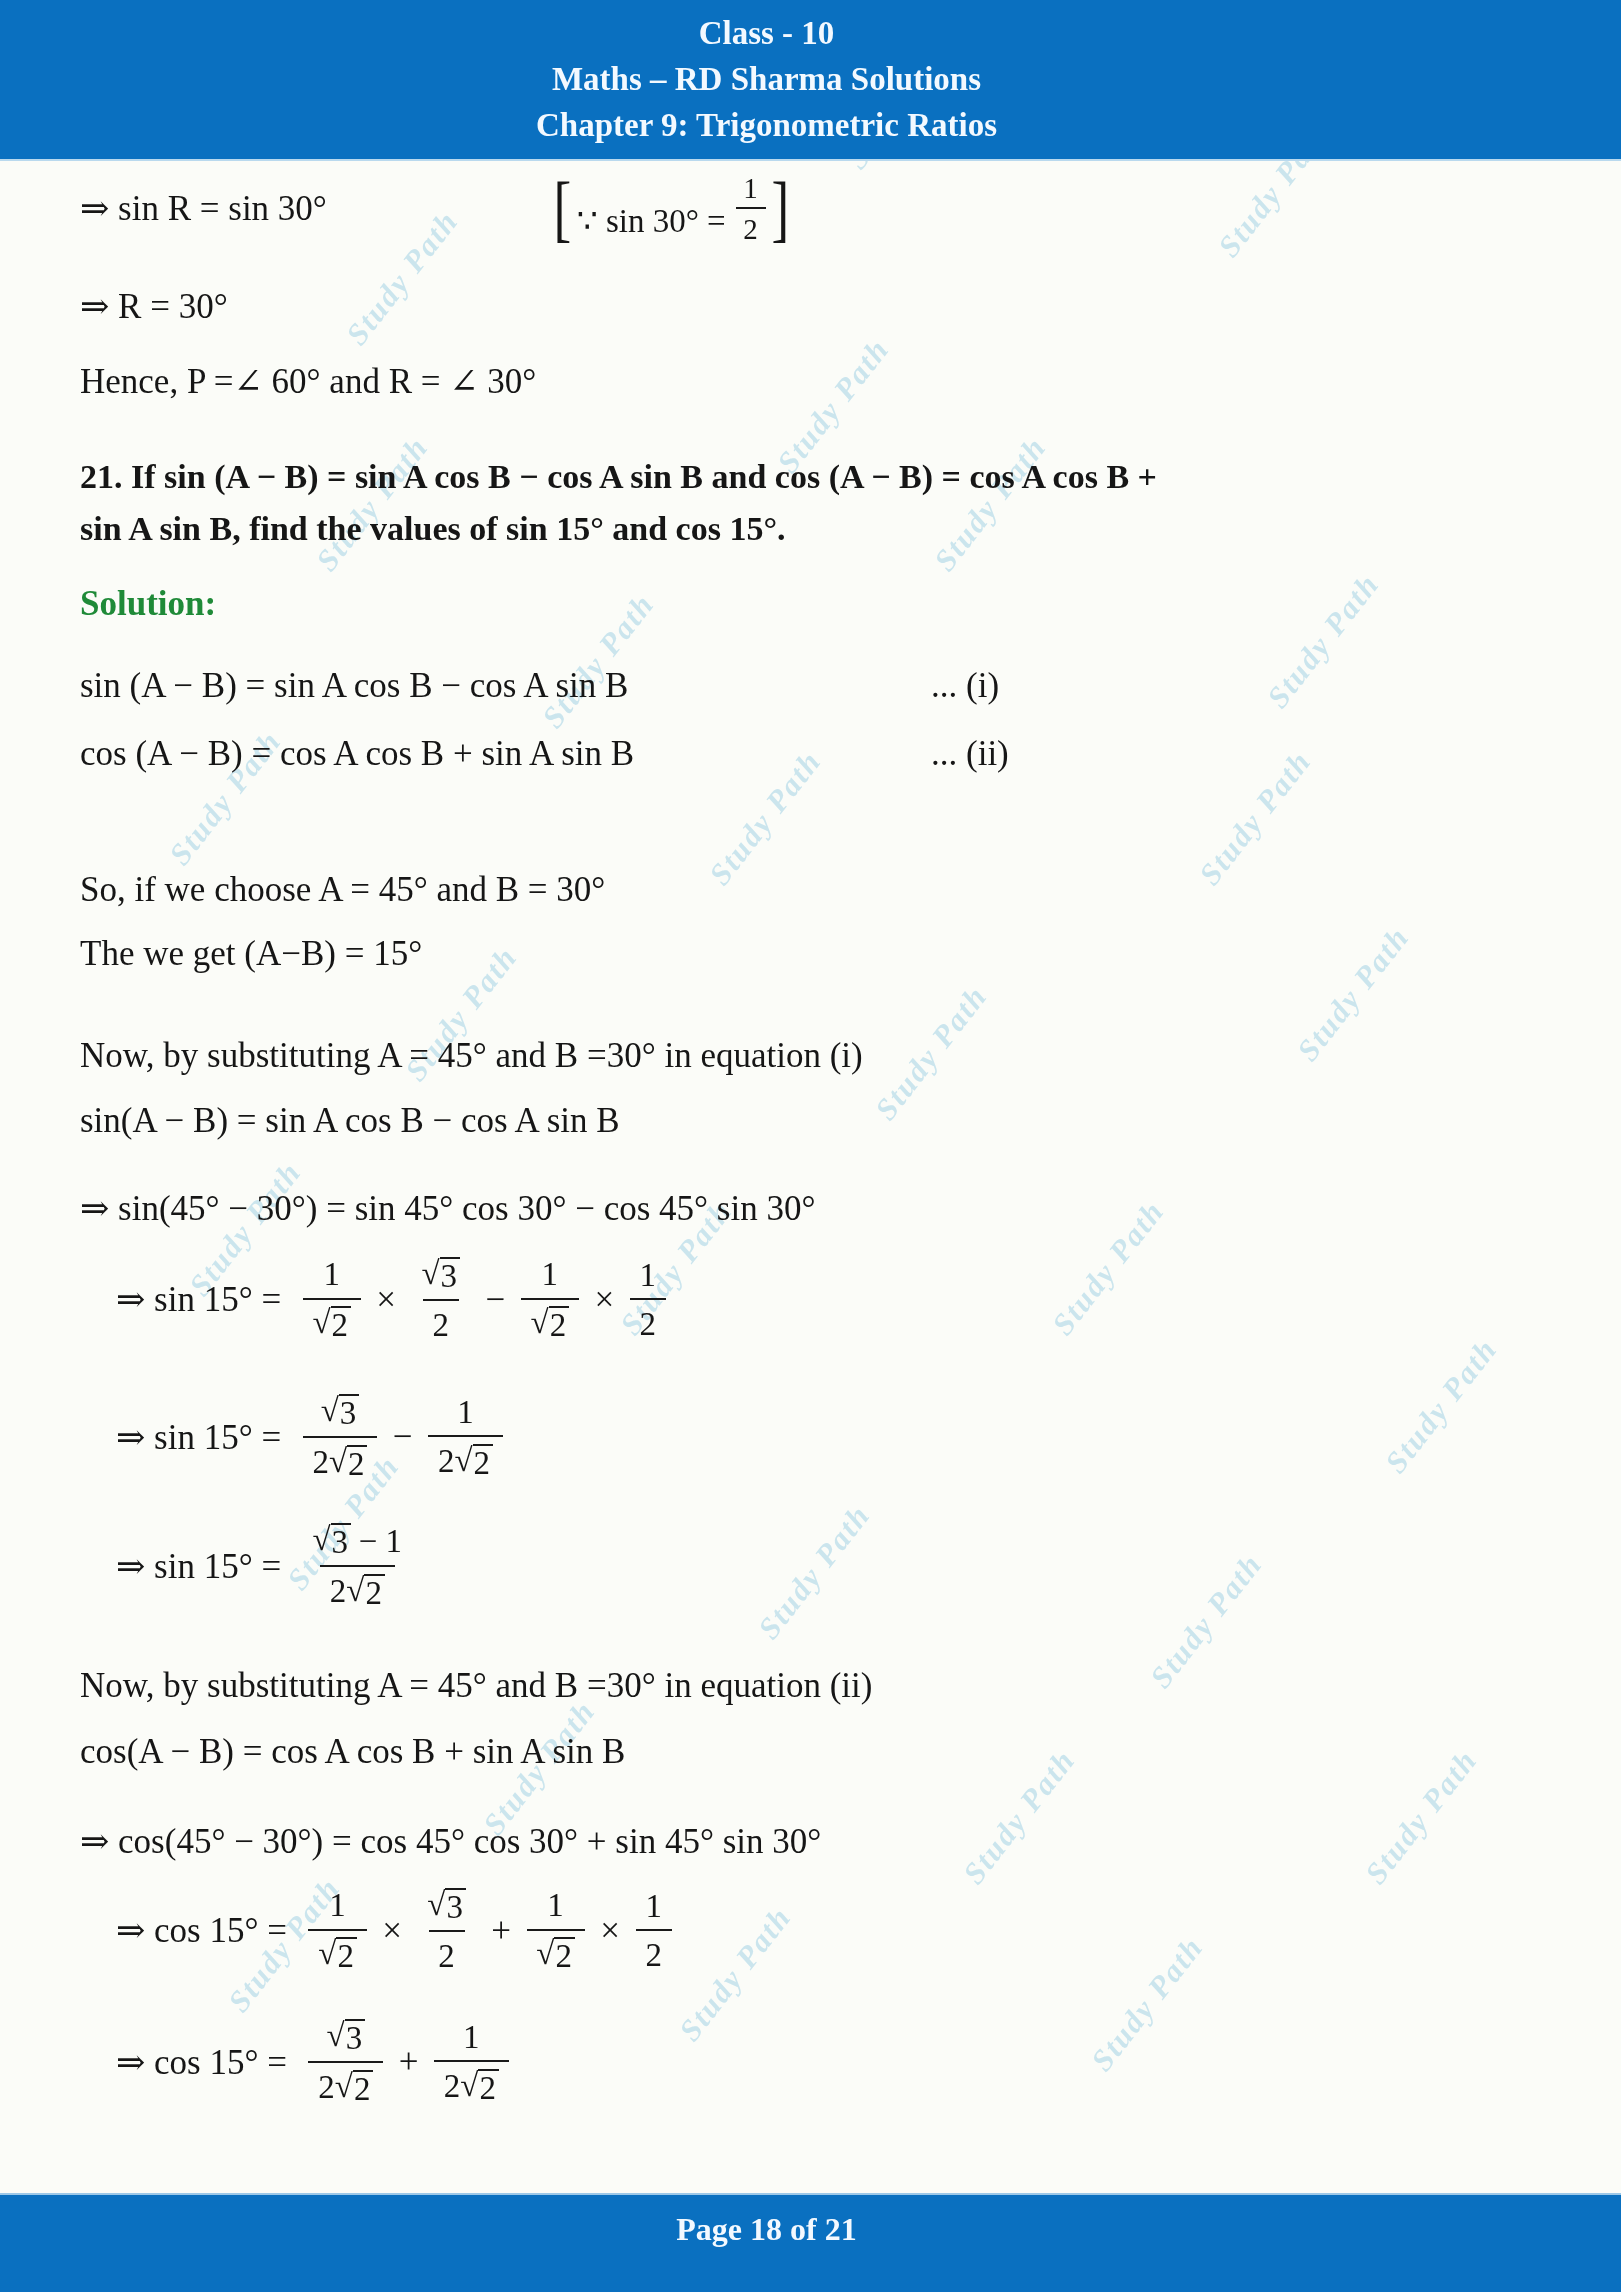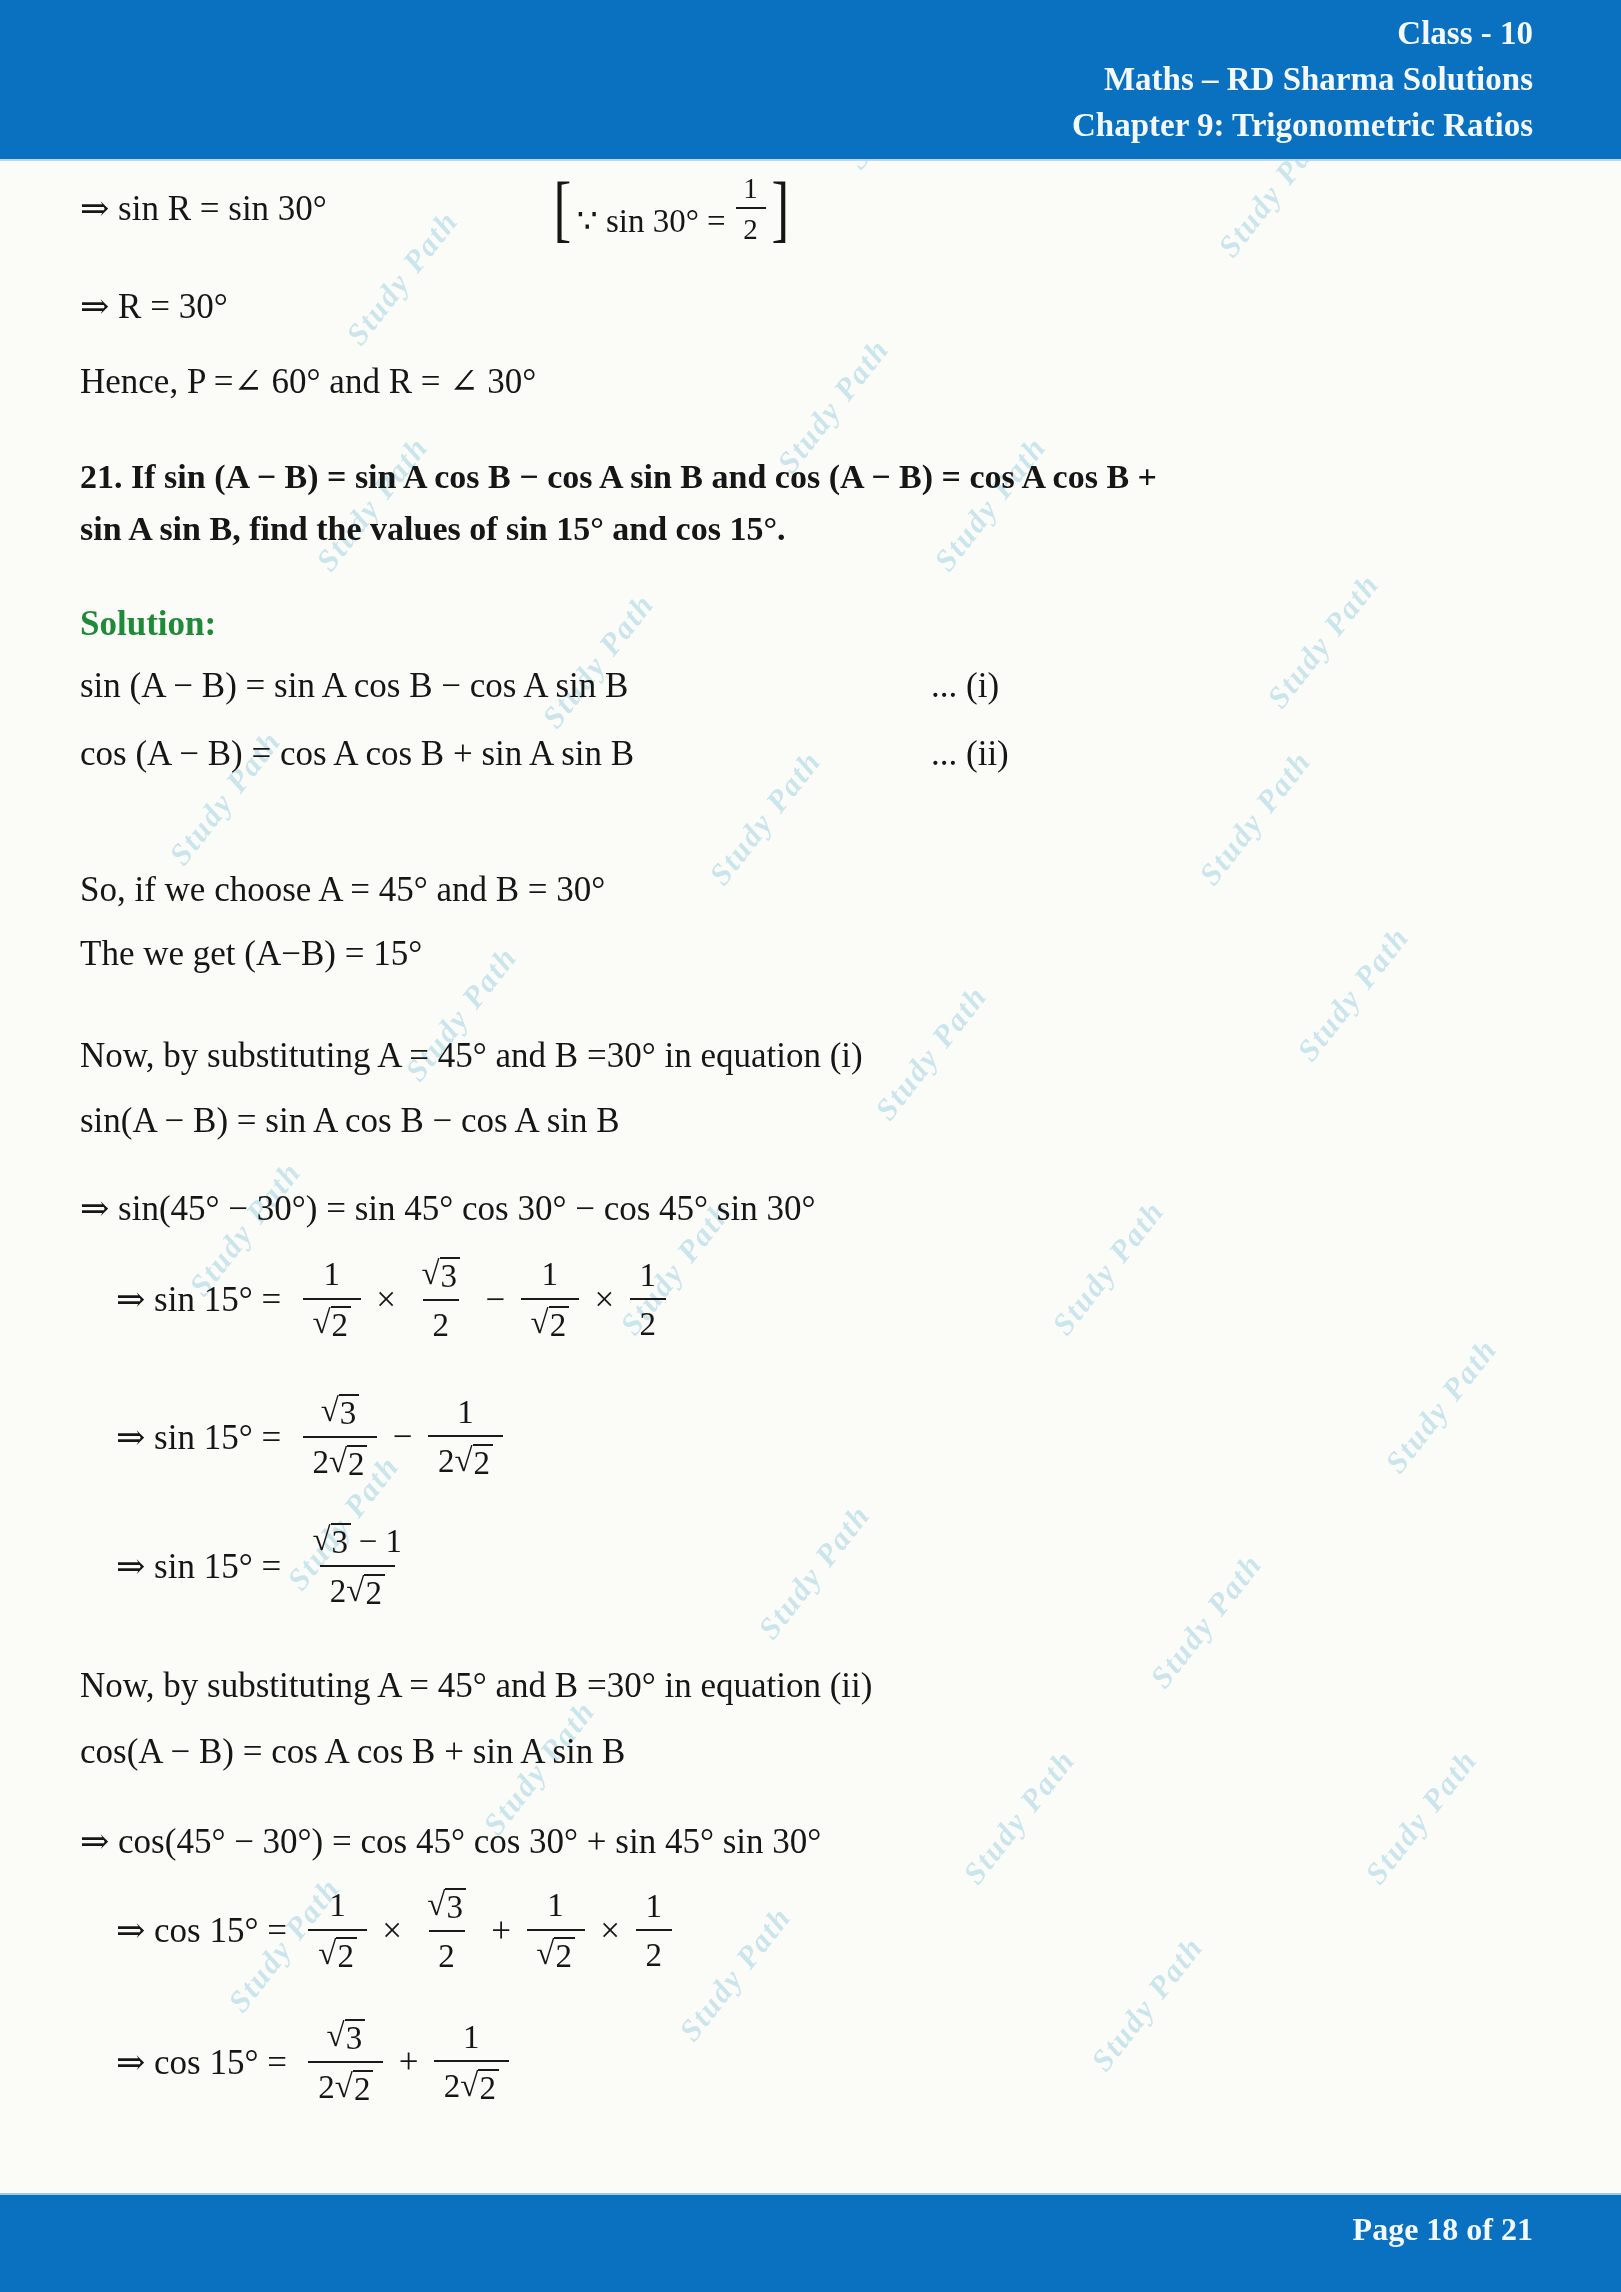--- a/index.html
+++ b/index.html
@@ -12,21 +12,21 @@
   html,body{margin:0;padding:0;background:var(--paper);}
   .page{
     position:relative;width:1621px;height:2293px;overflow:hidden;
     background:var(--paper);
     font-family:"Liberation Serif","DejaVu Serif",serif;
     color:var(--ink);
   }
   
   .band{
     position:absolute;left:0;width:100%;background:var(--band);
-    color:#f3f9ff;text-align:right;font-weight:700;z-index:3;
+    color:#f3f9ff;text-align:center;font-weight:700;z-index:3;
     box-sizing:border-box;
   }
   .band .bline{padding:0 88px 0 0;}
   .top{top:0;height:161px;display:flex;flex-direction:column;justify-content:center;
        gap:8.8px;font-size:33px;border-bottom:2.9px solid #b9d9ee;}
   .bottom{top:2193px;height:100px;display:flex;flex-direction:column;
        padding-top:15.7px;font-size:32px;border-top:2.9px solid #9dc8e8;}
   
   .wm-layer{position:absolute;inset:0;z-index:1;pointer-events:none;}
   .wm{
@@ -126,21 +126,21 @@
 
     <div class="line" style="top:123px">⇒ R = 30°</div>
 
     <div class="line" style="top:198px">Hence, P =∠ 60° and R = ∠ 30°</div>
 
     <div class="line q21 bold" style="top:290px">
       <span>21. If sin (A − B) = sin A cos B − cos A sin B and cos (A − B) = cos A cos B +</span><br>
       <span>sin A sin B, find the values of sin 15° and cos 15°.</span>
     </div>
 
-    <div class="line sol" style="top:440px">Solution:</div>
+    <div class="line sol" style="top:420px">Solution:</div>
 
     <div class="line" style="top:502px">
       <span>sin (A − B) = sin A cos B − cos A sin B</span>
       <span class="eqtag">... (i)</span>
     </div>
 
     <div class="line" style="top:570px">
       <span>cos (A − B) = cos A cos B + sin A sin B</span>
       <span class="eqtag">... (ii)</span>
     </div>

